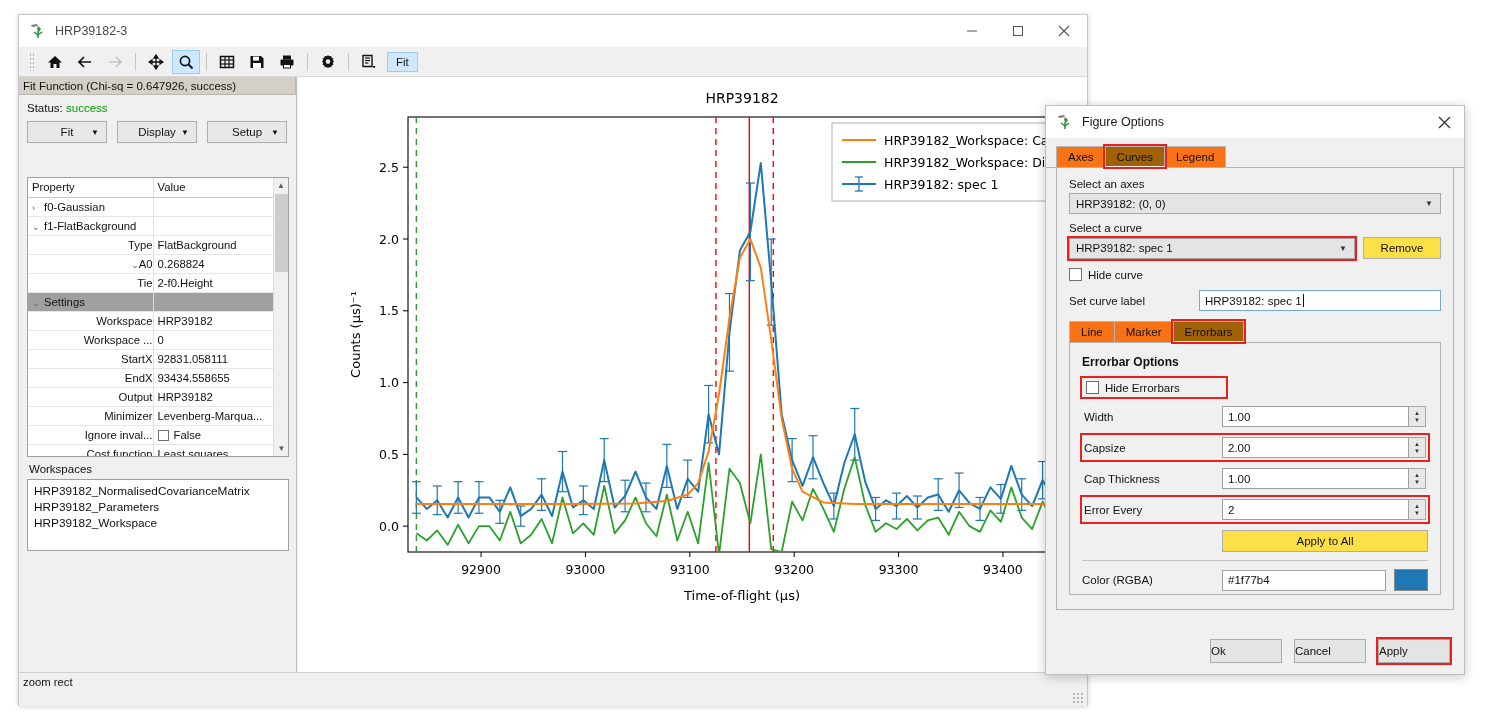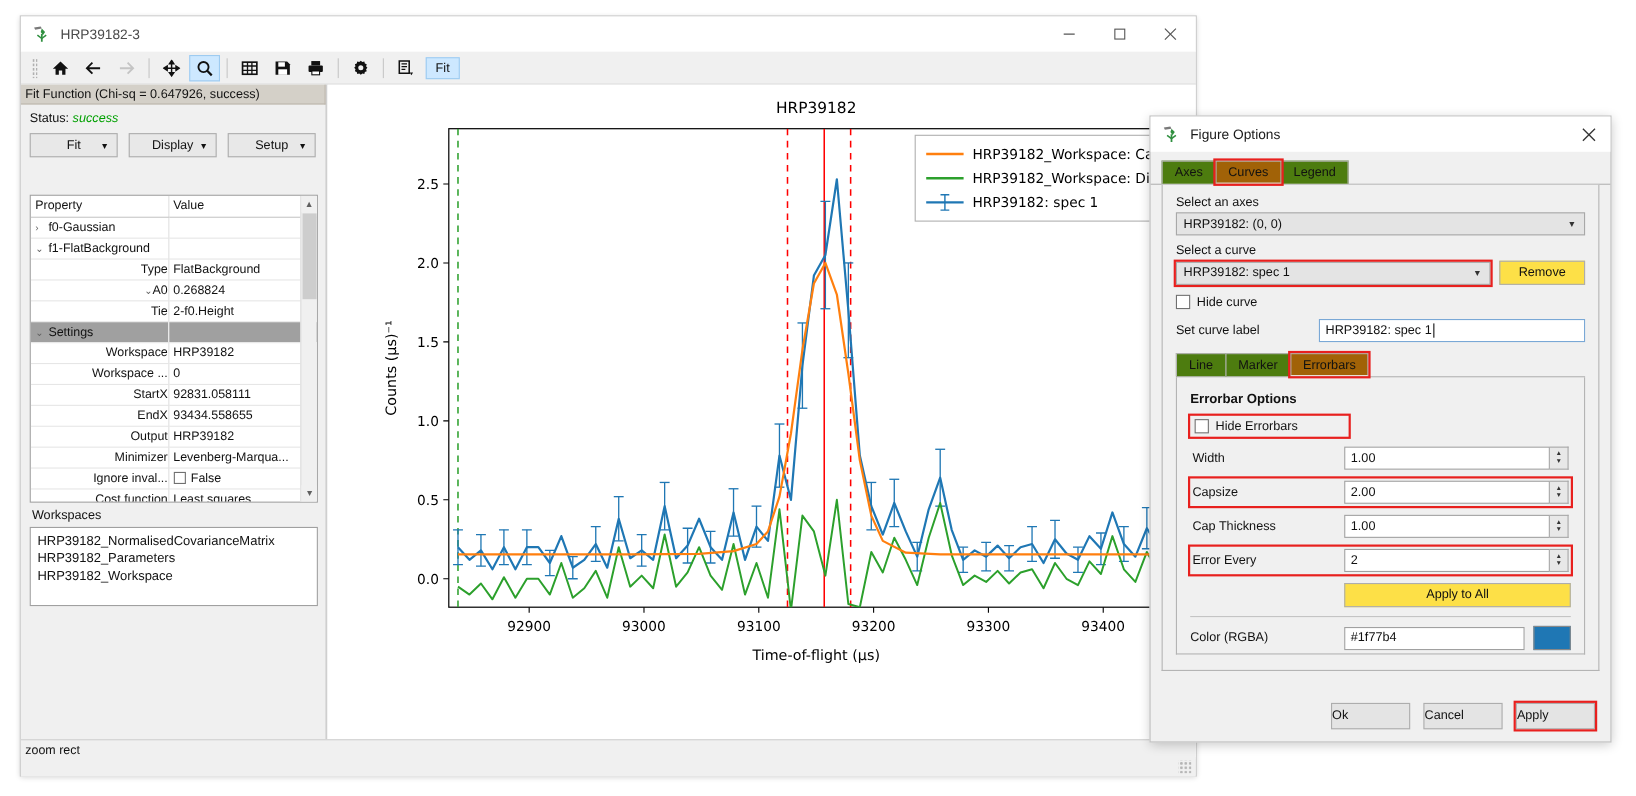--- a/index.html
+++ b/index.html
@@ -53,21 +53,21 @@
   
   #fit-panel {
     position:absolute; left:0; top:0; width:278px; height:611px;
     background:#f0f0f0; border-right:1px solid #c0c0c0;
   }
   .fitfn-header {
     height:18px; background:#d4d0c8; border:1px solid #bdb8ae; border-left:none; border-top:none;
     display:flex; align-items:center; padding-left:4px; font-size:11.5px; color:#111;
   }
   .status-line { padding:7px 0 4px 8px; font-size:11.5px; color:#111; }
-  .status-val { color:#00a000;font-style:italic; }
+  .status-val { color:#00a000; }
   .btn-row { display:flex; gap:10px; padding:3px 0 0 8px; }
   .drop-btn {
     width:80px; height:22px; background:#e8e8e8; border:1px solid #adadad;
     font-size:11.5px; color:#111; display:flex; align-items:center; position:relative;
     justify-content:center;
   }
   .drop-btn .caret { position:absolute; right:7px; font-size:8px; }
 
   
   #prop-tree {
@@ -129,21 +129,21 @@
   }
   .dlg-title { height:32px; background:#fff; display:flex; align-items:center; }
   .dlg-title .ttext { font-size:12.5px; color:#1a1a1a; }
   .dlg-close { margin-left:auto; width:40px; height:32px; display:flex;
     align-items:center; justify-content:center; color:#333; font-size:15px; }
 
   .tabstrip { display:flex; padding-left:10px; margin-top:8px; align-items:flex-end; height:22px;
     border-bottom:1px solid #b4b4b4; }
   .tab {
     height:21px; padding:0 11px; font-size:11.5px; color:#111;
-    display:flex; align-items:center; background:#4d7c0f;
+    display:flex; align-items:center; background:#f97316;
     border:1px solid #b4b4b4; border-bottom:none; margin-right:-1px;
   }
   .tab.sel { background:#a16207; border-bottom:1px solid #f0f0f0; position:relative; z-index:2; }
   .hl { outline:2px solid #e8201e; outline-offset:0px; }
 
   .panel {
     margin:0 10px; background:#f0f0f0; border:1px solid #b4b4b4; border-top:none;
     padding:10px 12px 10px 12px; height:442px; position:relative;
   }
   .lbl { font-size:11.5px; color:#111; }

